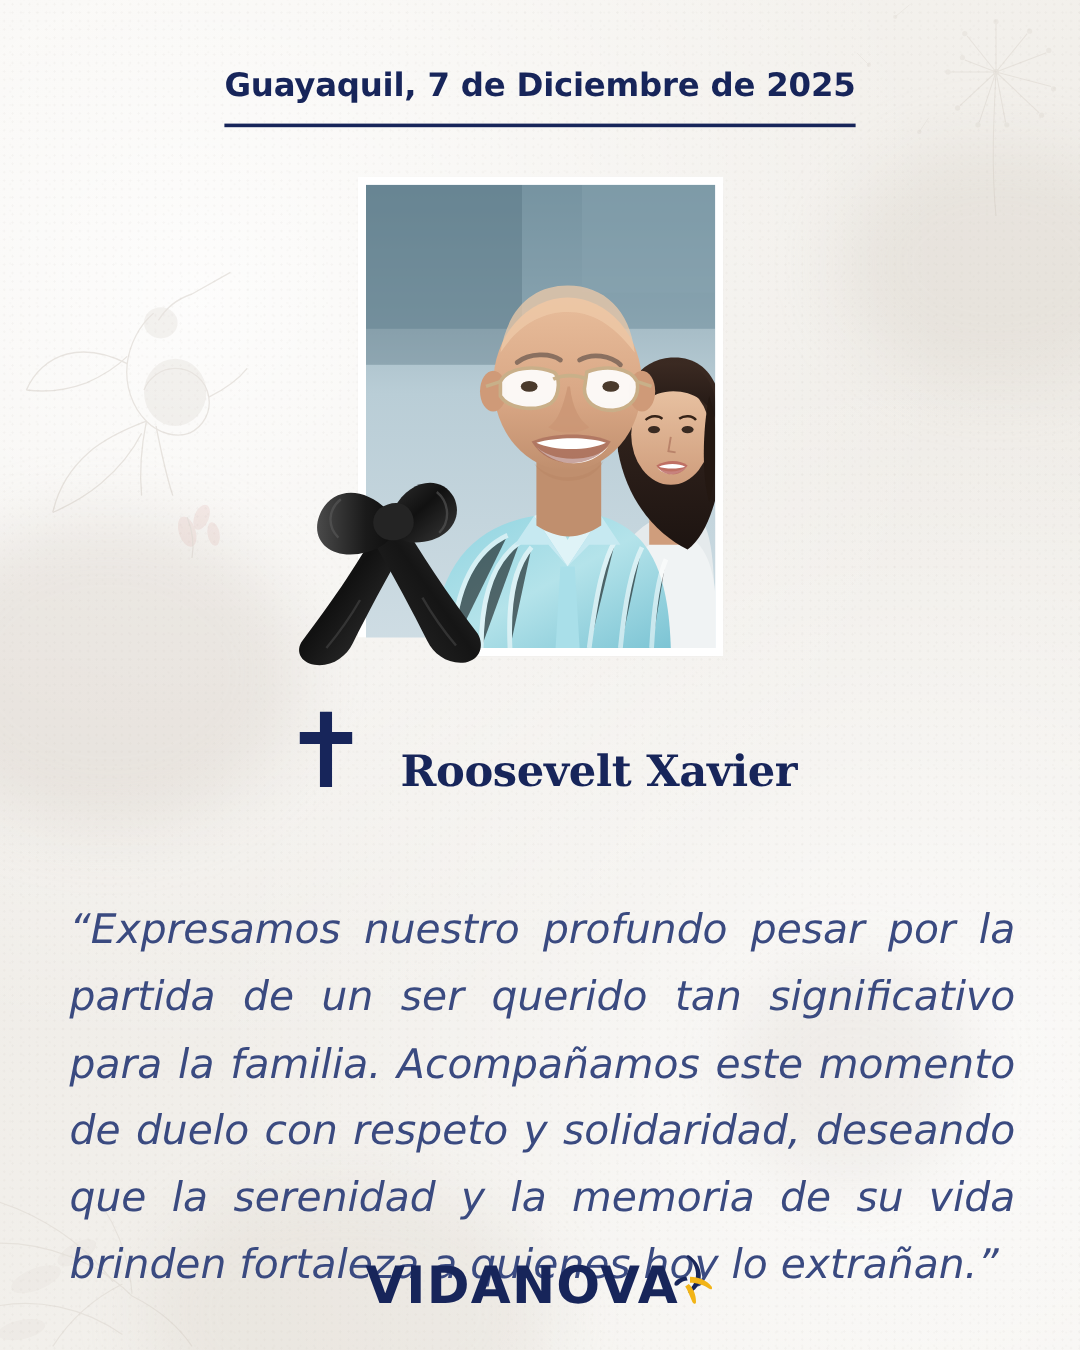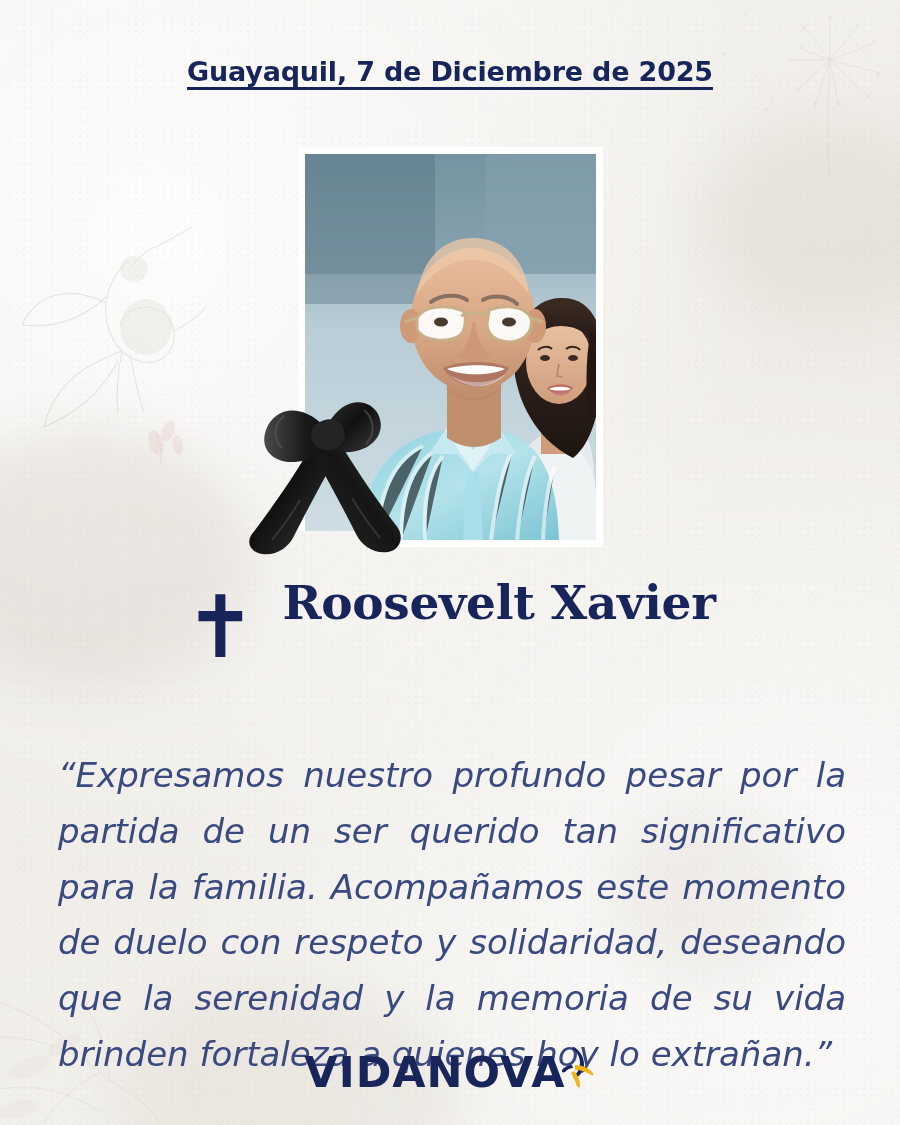--- a/index.html
+++ b/index.html
@@ -60,21 +60,21 @@
     text-align: center;
   }
   .date-text {
     font-family: "DejaVu Sans", sans-serif;
     font-weight: bold;
     font-size: 27px;
     letter-spacing: -0.2px;
     color: #17255a;
     display: inline-block;
     border-bottom: 3px solid #17255a;
-    padding-bottom: 0;
+    padding-bottom: 16px;
   }
 
   
   .photo-wrap {
     position: absolute;
     left: 298px;
     top: 147px;
     width: 305px;
     height: 400px;
     background: #ffffff;
@@ -115,24 +115,25 @@
     font-family: "DejaVu Sans", sans-serif;
     font-size: 86px;
     line-height: 0.92;
     color: #17255a;
     font-weight: bold;
     margin-top: 12px;
   }
   .name {
     font-family: "DejaVu Serif", "Liberation Serif", serif;
     font-weight: bold;
-    font-size: 47px;
+    font-size: 36px;
     line-height: 1.13;
     color: #17255a;
     letter-spacing: -0.3px;
+    margin-top: 47px;
   }
 
   
   .message {
     position: absolute;
     top: 748px;
     left: 58px;
     width: 788px;
     font-family: "DejaVu Sans", sans-serif;
     font-style: italic;

